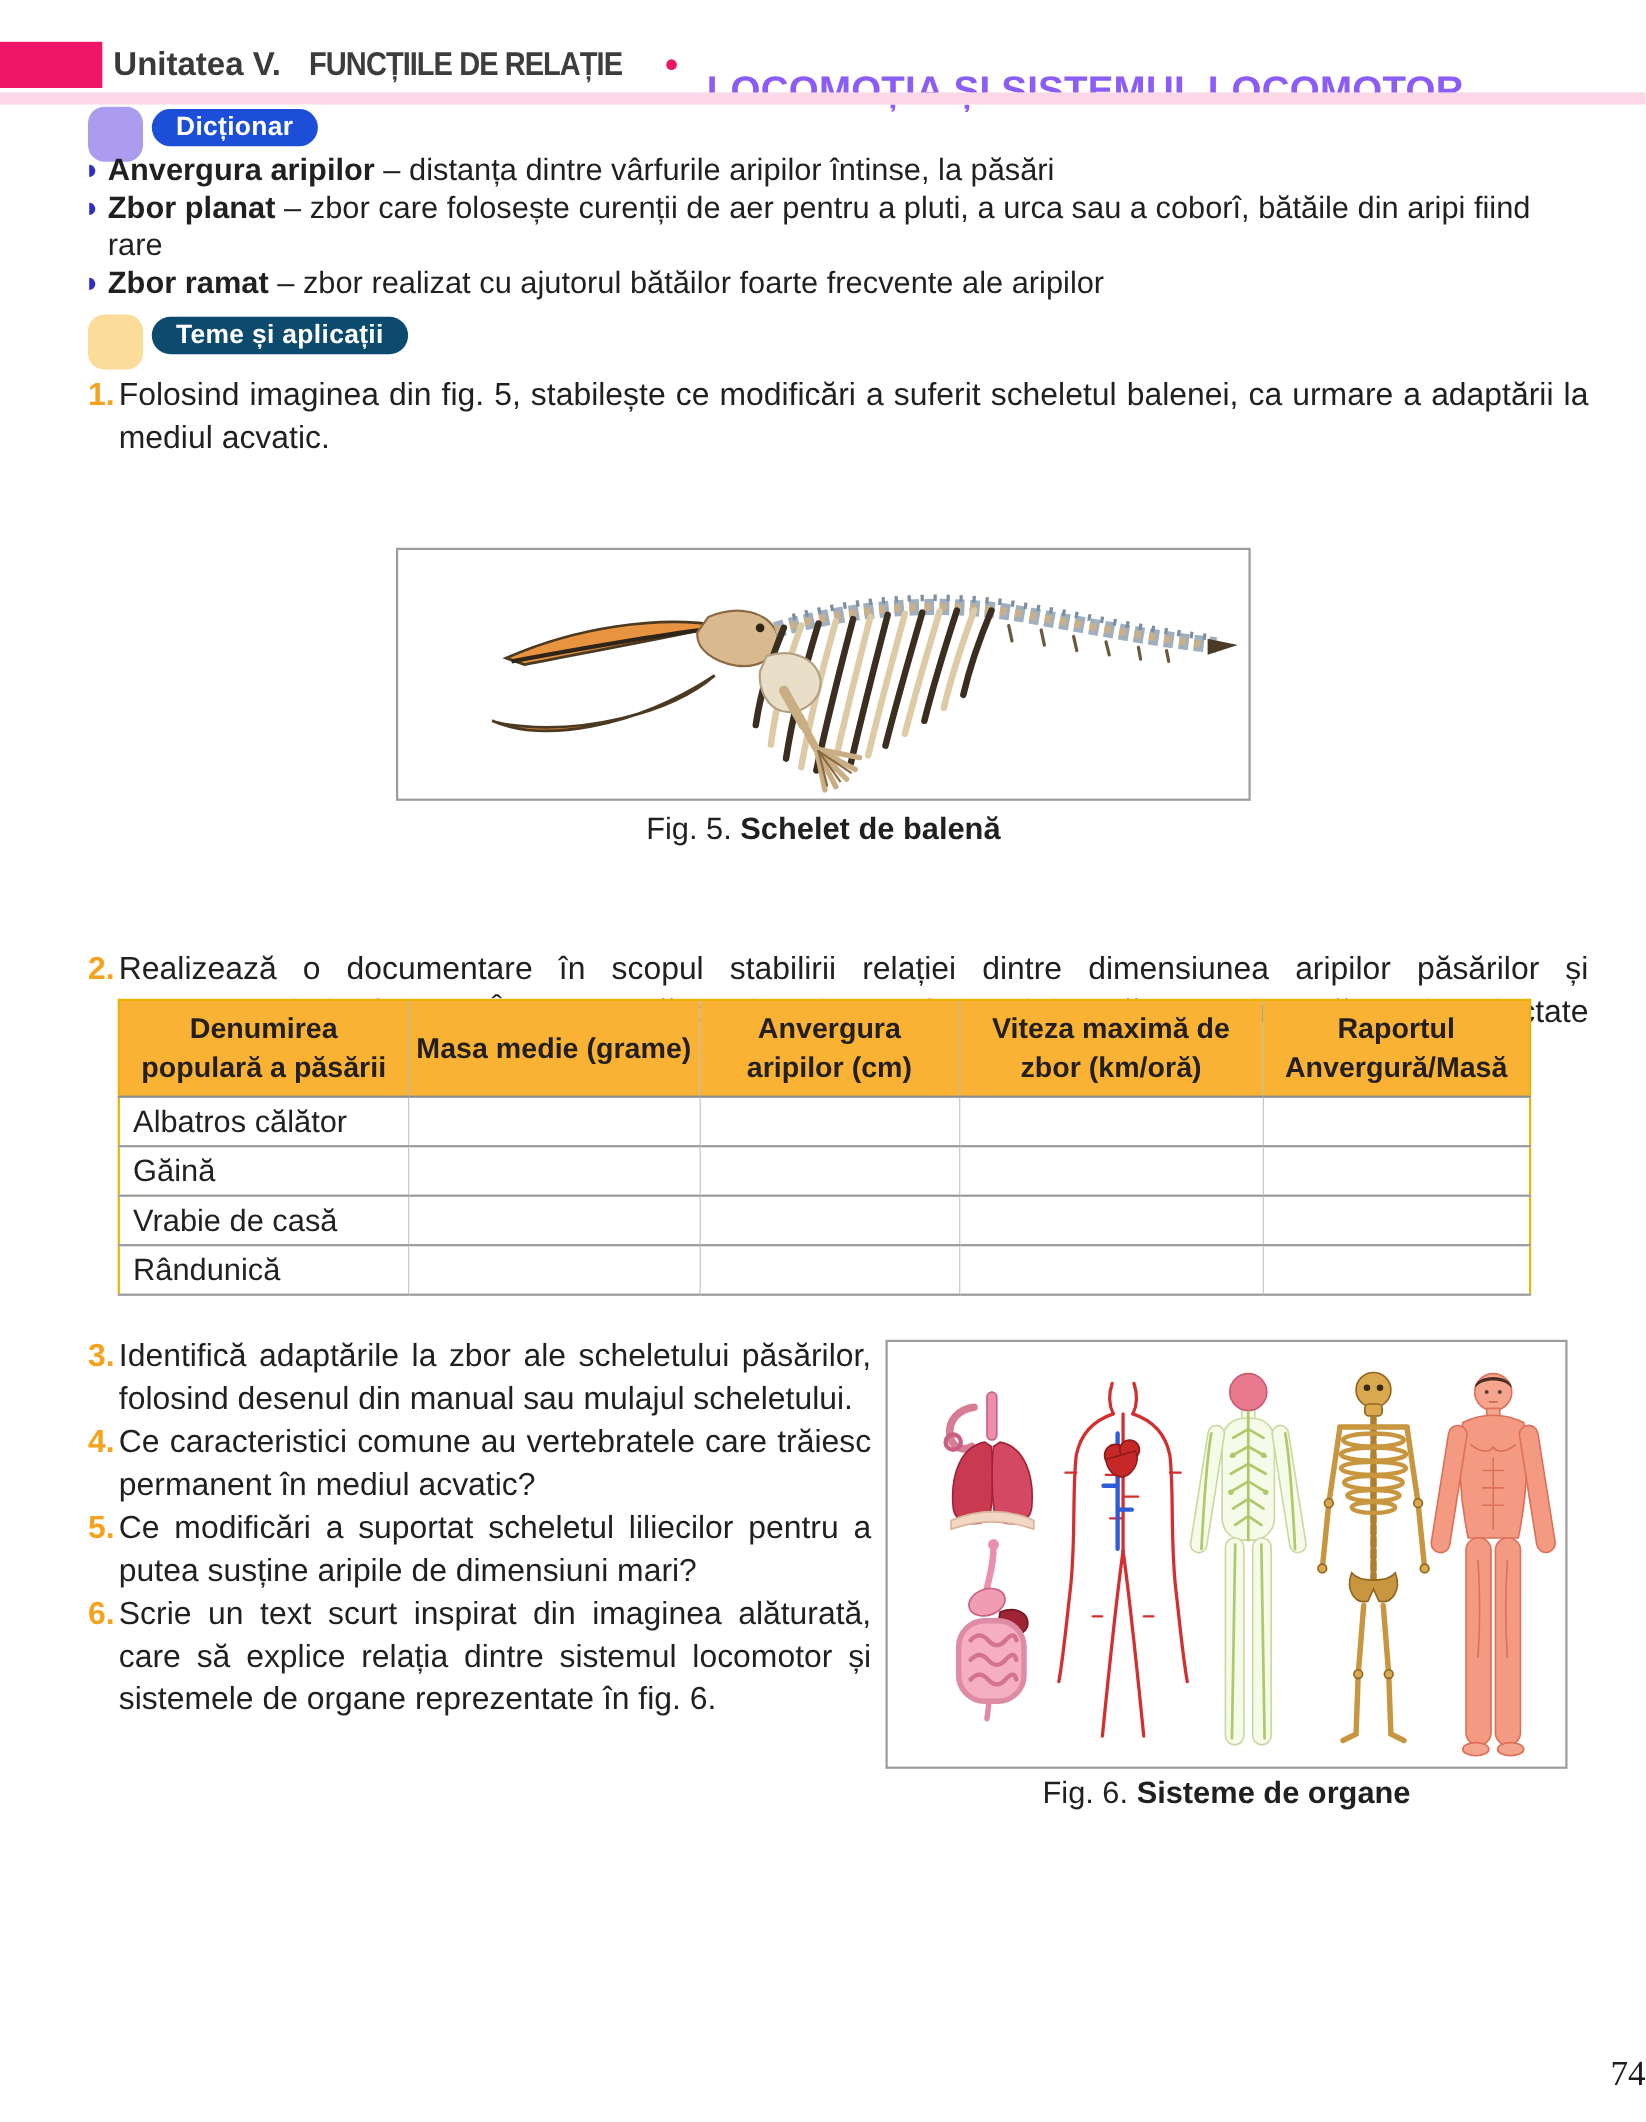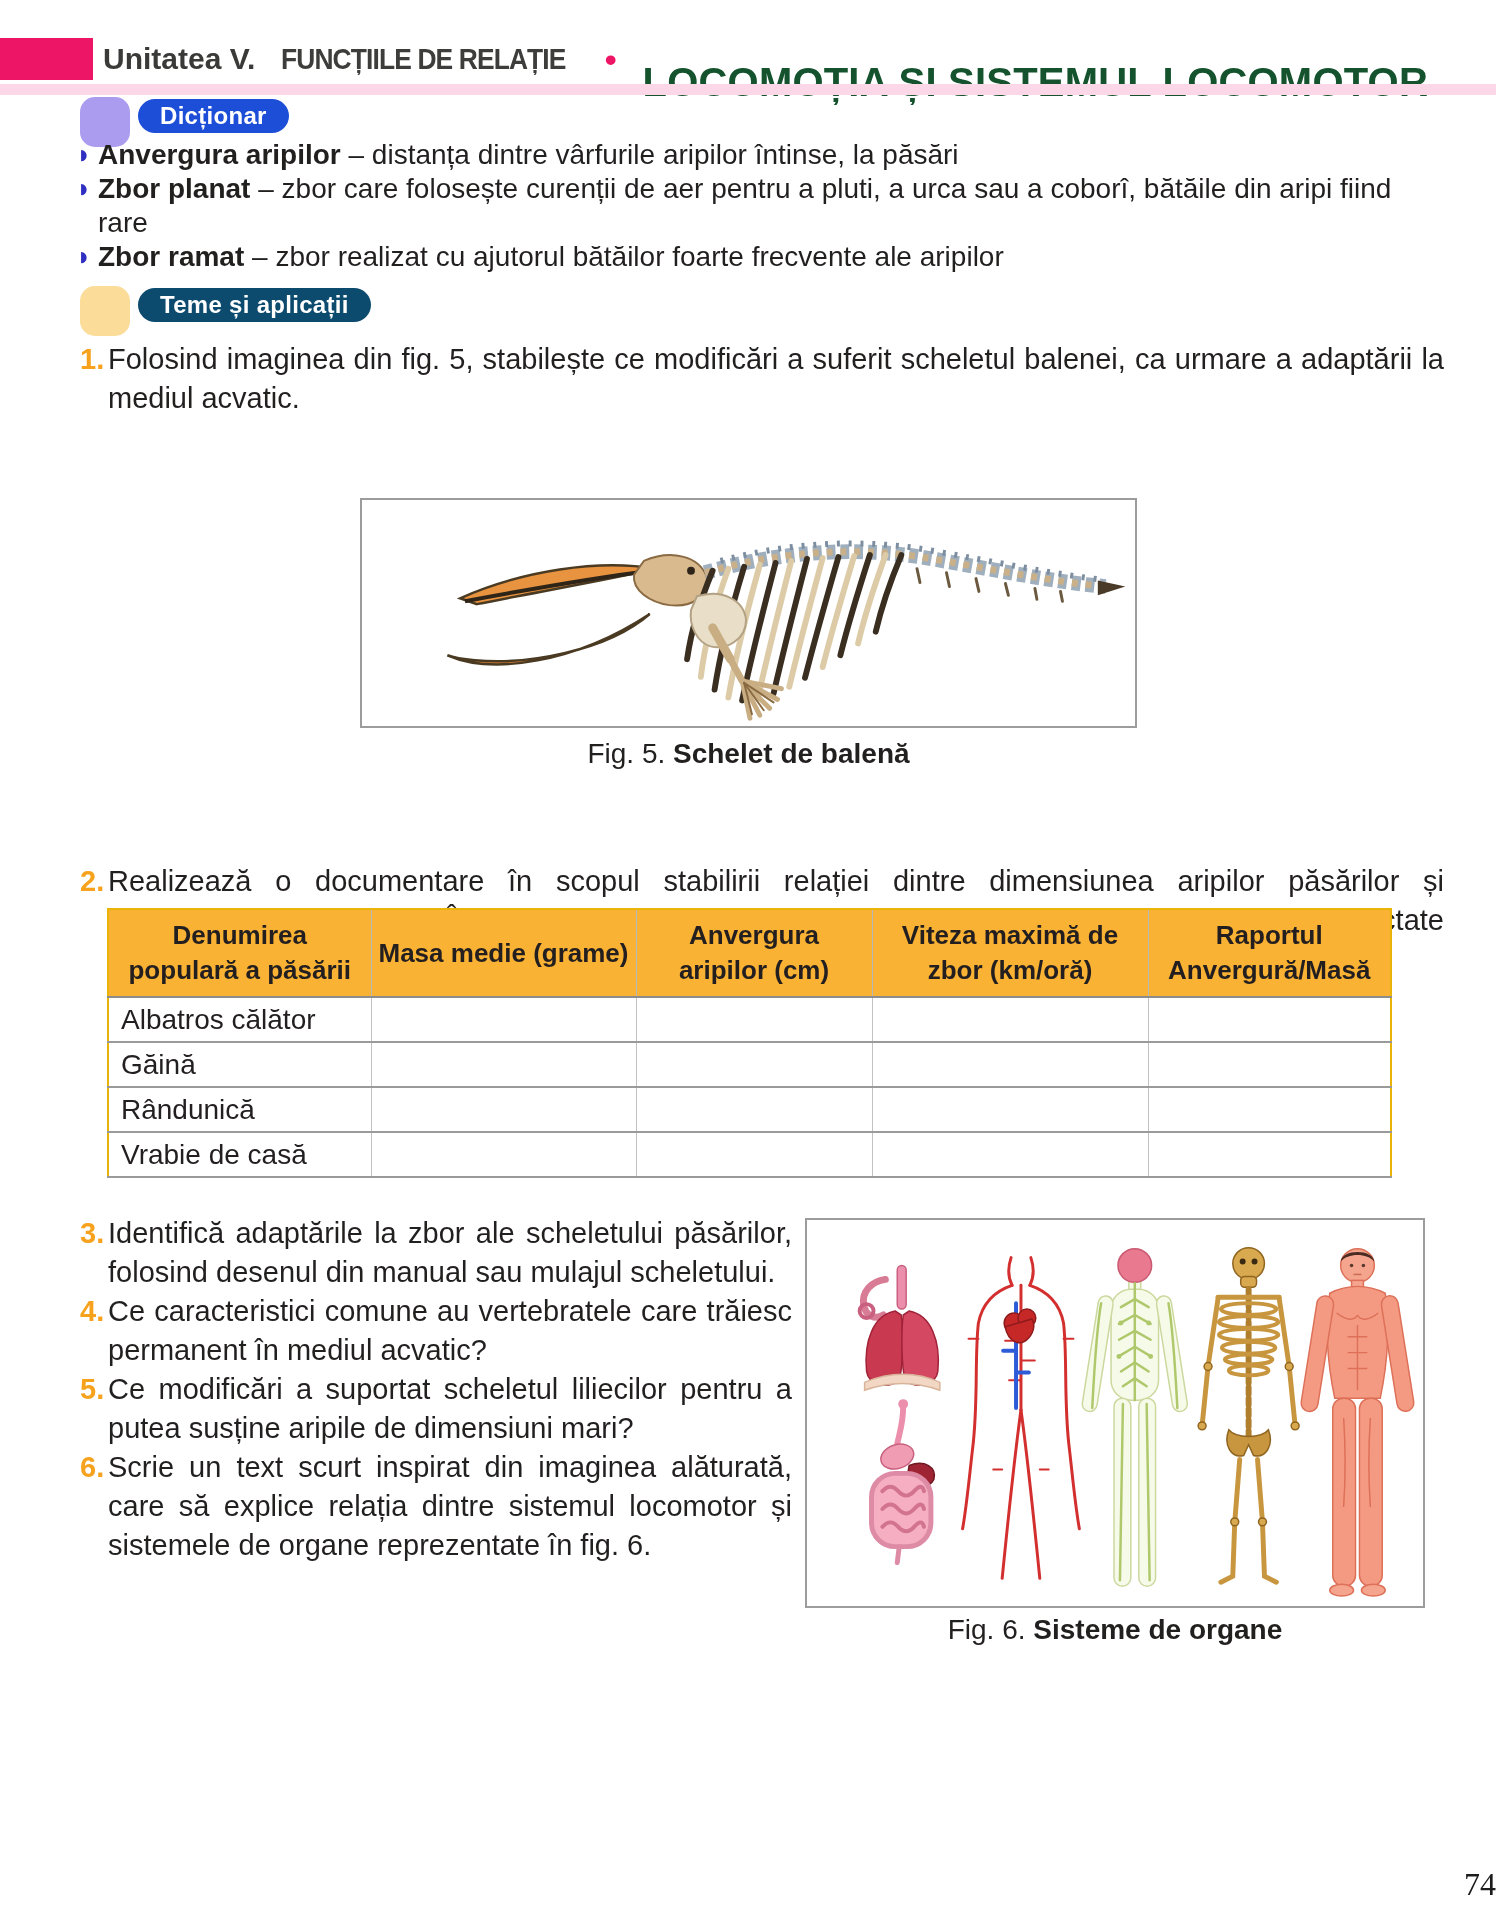--- a/index.html
+++ b/index.html
@@ -5,21 +5,21 @@
   html,body{margin:0;padding:0;background:#ffffff;}
   body{width:1496px;height:1929px;position:relative;font-family:"Liberation Sans",sans-serif;color:#221f1f;overflow:hidden;}
   .abs{position:absolute;}
 
   
   .header-block{left:0;top:38px;width:93px;height:42px;background:#ED1566;}
   .header-line{left:103px;top:38px;right:20px;height:42px;display:flex;align-items:center;gap:26px;white-space:nowrap;}
   .hdr-unit{font-weight:bold;font-size:30px;color:#3a3a39;}
   .hdr-subject{font-weight:bold;font-size:30px;color:#3d3d3b;letter-spacing:-1px;transform:scaleX(.88);transform-origin:left center;display:inline-block;}
   .hdr-bullet{color:#ED1566;font-size:34px;font-weight:bold;margin-left:-26px;}
-  .hdr-title{font-weight:bold;font-size:40px;color:#14532d;letter-spacing:.2px;margin-top:47px;}
+  .hdr-title{font-weight:bold;font-size:35px;color:#8b5cf6;letter-spacing:.2px;margin-top:47px;}
   .header-strip{left:0;top:84px;width:1496px;height:11px;background:#FBD7E7;}
 
   
   .sq-icon{width:50px;height:50px;border-radius:15px;}
   .badge-row{display:flex;align-items:flex-start;gap:8px;}
   .pill{height:34px;margin-top:2px;padding:0 22px;border-radius:17px;color:#fff;font-weight:bold;font-size:24px;display:flex;align-items:center;letter-spacing:.3px;}
   .pill-blue{background:#1d4ed8;}
   .pill-orange{background:#0c4a6e;}
   .sq-purple{background:#AB9CEF;}
   .sq-lightorange{background:#FBDC99;}
@@ -185,28 +185,28 @@
         <td></td>
       </tr>
       <tr>
         <td>Găină</td>
         <td></td>
         <td></td>
         <td></td>
         <td></td>
       </tr>
       <tr>
+        <td>Vrabie de casă</td>
+        <td></td>
+        <td></td>
+        <td></td>
+        <td></td>
+      </tr>
+      <tr>
         <td>Rândunică</td>
-        <td></td>
-        <td></td>
-        <td></td>
-        <td></td>
-      </tr>
-      <tr>
-        <td>Vrabie de casă</td>
         <td></td>
         <td></td>
         <td></td>
         <td></td>
       </tr>
     </tbody>
   </table>
 </div>
 
 <div class="abs" style="left:80px;top:1214px;width:712px;">

